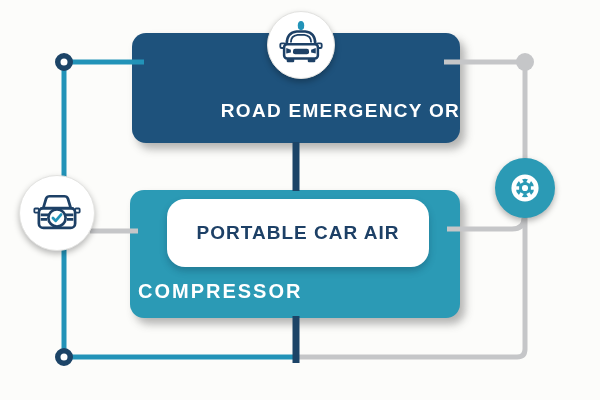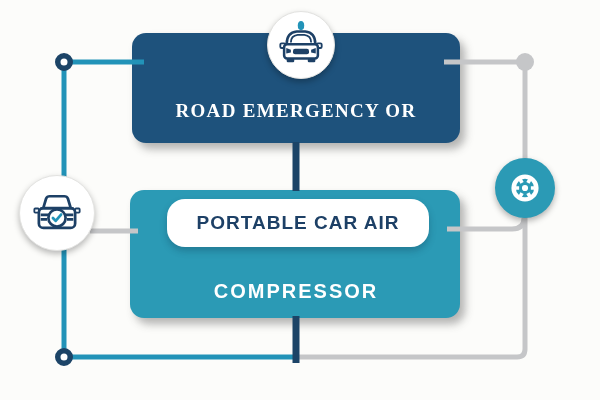--- a/index.html
+++ b/index.html
@@ -12,47 +12,46 @@
   .canvas{
     position:relative; width:600px; height:400px; overflow:hidden;
     background:var(--background);
   }
   
   .box{position:absolute; border-radius:14px; z-index:1;}
   .top-box{
     left:132px; top:33px; width:328px; height:110px;
     background:var(--navy-box);
     box-shadow:5px 6px 9px rgba(60,60,60,.38);
-    display:flex; flex-direction:column; justify-content:center; align-items:center;
-    padding-top:44px; box-sizing:border-box;font-family:Liberation Serif, serif;
+    display:flex; flex-direction:column; justify-content:center; align-items:flex-end;
+    padding-top:44px; box-sizing:border-box;
   }
   .top-box .line{
     color:var(--white); font-weight:700; font-size:19px; line-height:27px;
     letter-spacing:1.3px; text-align:center; white-space:nowrap;
   }
   .product-box{
     left:130px; top:190px; width:330px; height:128px;
     background:var(--teal-box);
     box-shadow:5px 6px 9px rgba(60,60,60,.38);
   }
   .inner-white-box{
-    position:absolute; left:37px; top:9px; width:262px; height:48px;
+    position:absolute; left:37px; top:9px; width:262px; height:68px;
     background:var(--white); border-radius:18px;
     box-shadow:0 4px 7px rgba(15,60,85,.32);
     display:flex; flex-direction:column; justify-content:center; align-items:center;
     z-index:2;
   }
   .inner-white-box .line{
     color:var(--text-navy); font-weight:700; font-size:19px; line-height:26px;
     letter-spacing:1px; text-align:center; white-space:nowrap;
   }
   .compressor-label{
-    position:absolute; left:1px; top:90px; width:100%;
+    position:absolute; left:8px; top:90px; width:100%;
     color:var(--white); font-weight:700; font-size:20px; letter-spacing:2px;
-    text-align:center;
   }
   
   .lines{position:absolute; left:0; top:0; z-index:5; pointer-events:none;}
   .t-line{stroke:var(--teal-line); stroke-width:5; fill:none;}
   .g-line{stroke:var(--gray-line); stroke-width:5; fill:none;}
   .n-line{stroke:var(--navy-dark); stroke-width:7; fill:none;}
   .node-ring{fill:var(--white); stroke:var(--navy-dark); stroke-width:5.5;}
   .node-solid{fill:var(--gray-line);}
   
   .circle{

